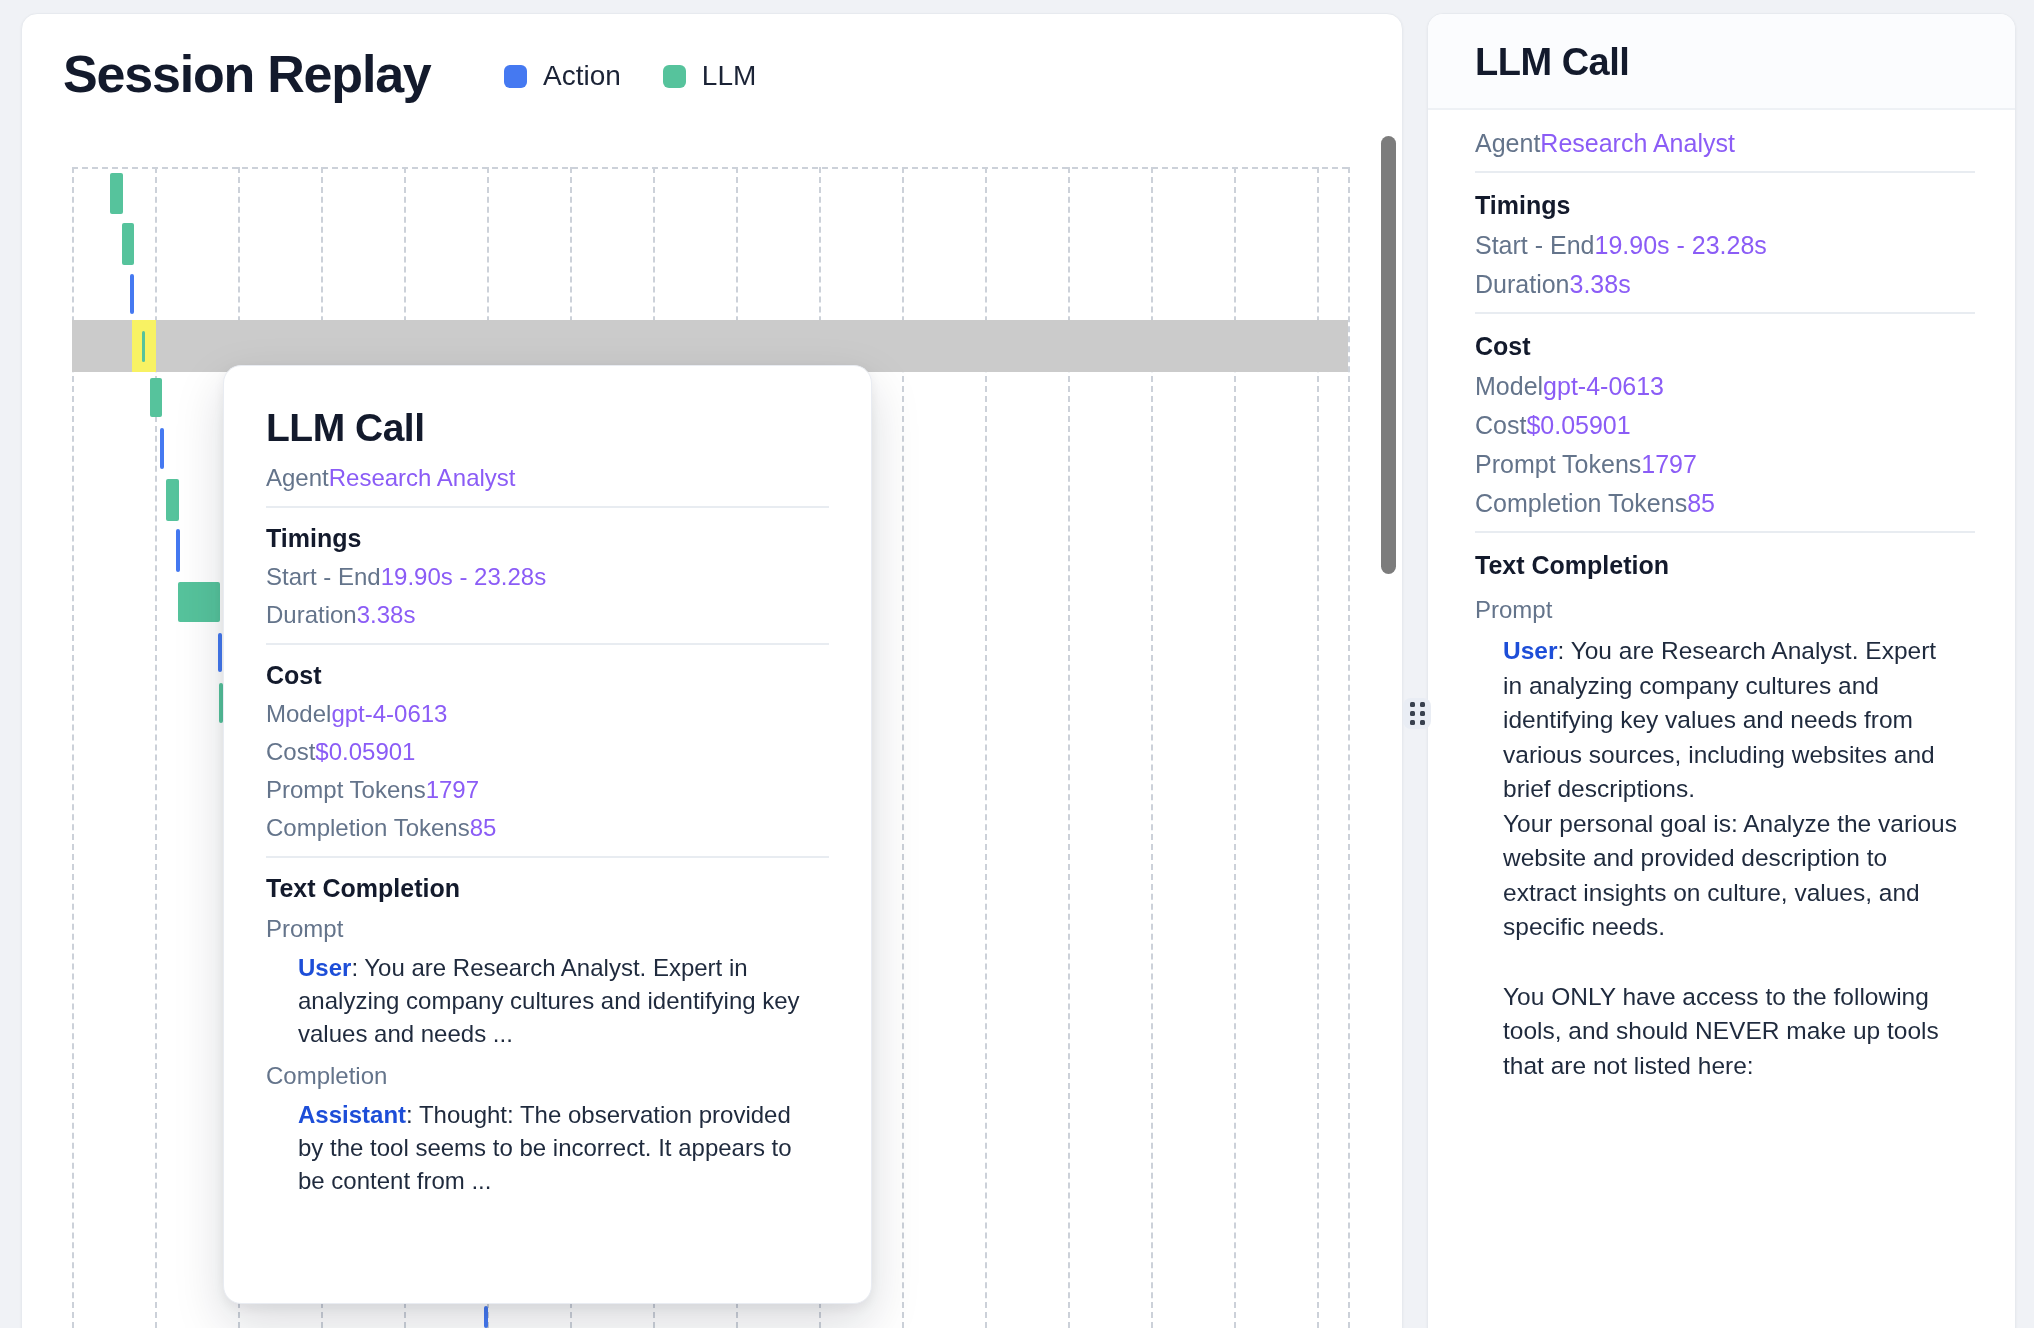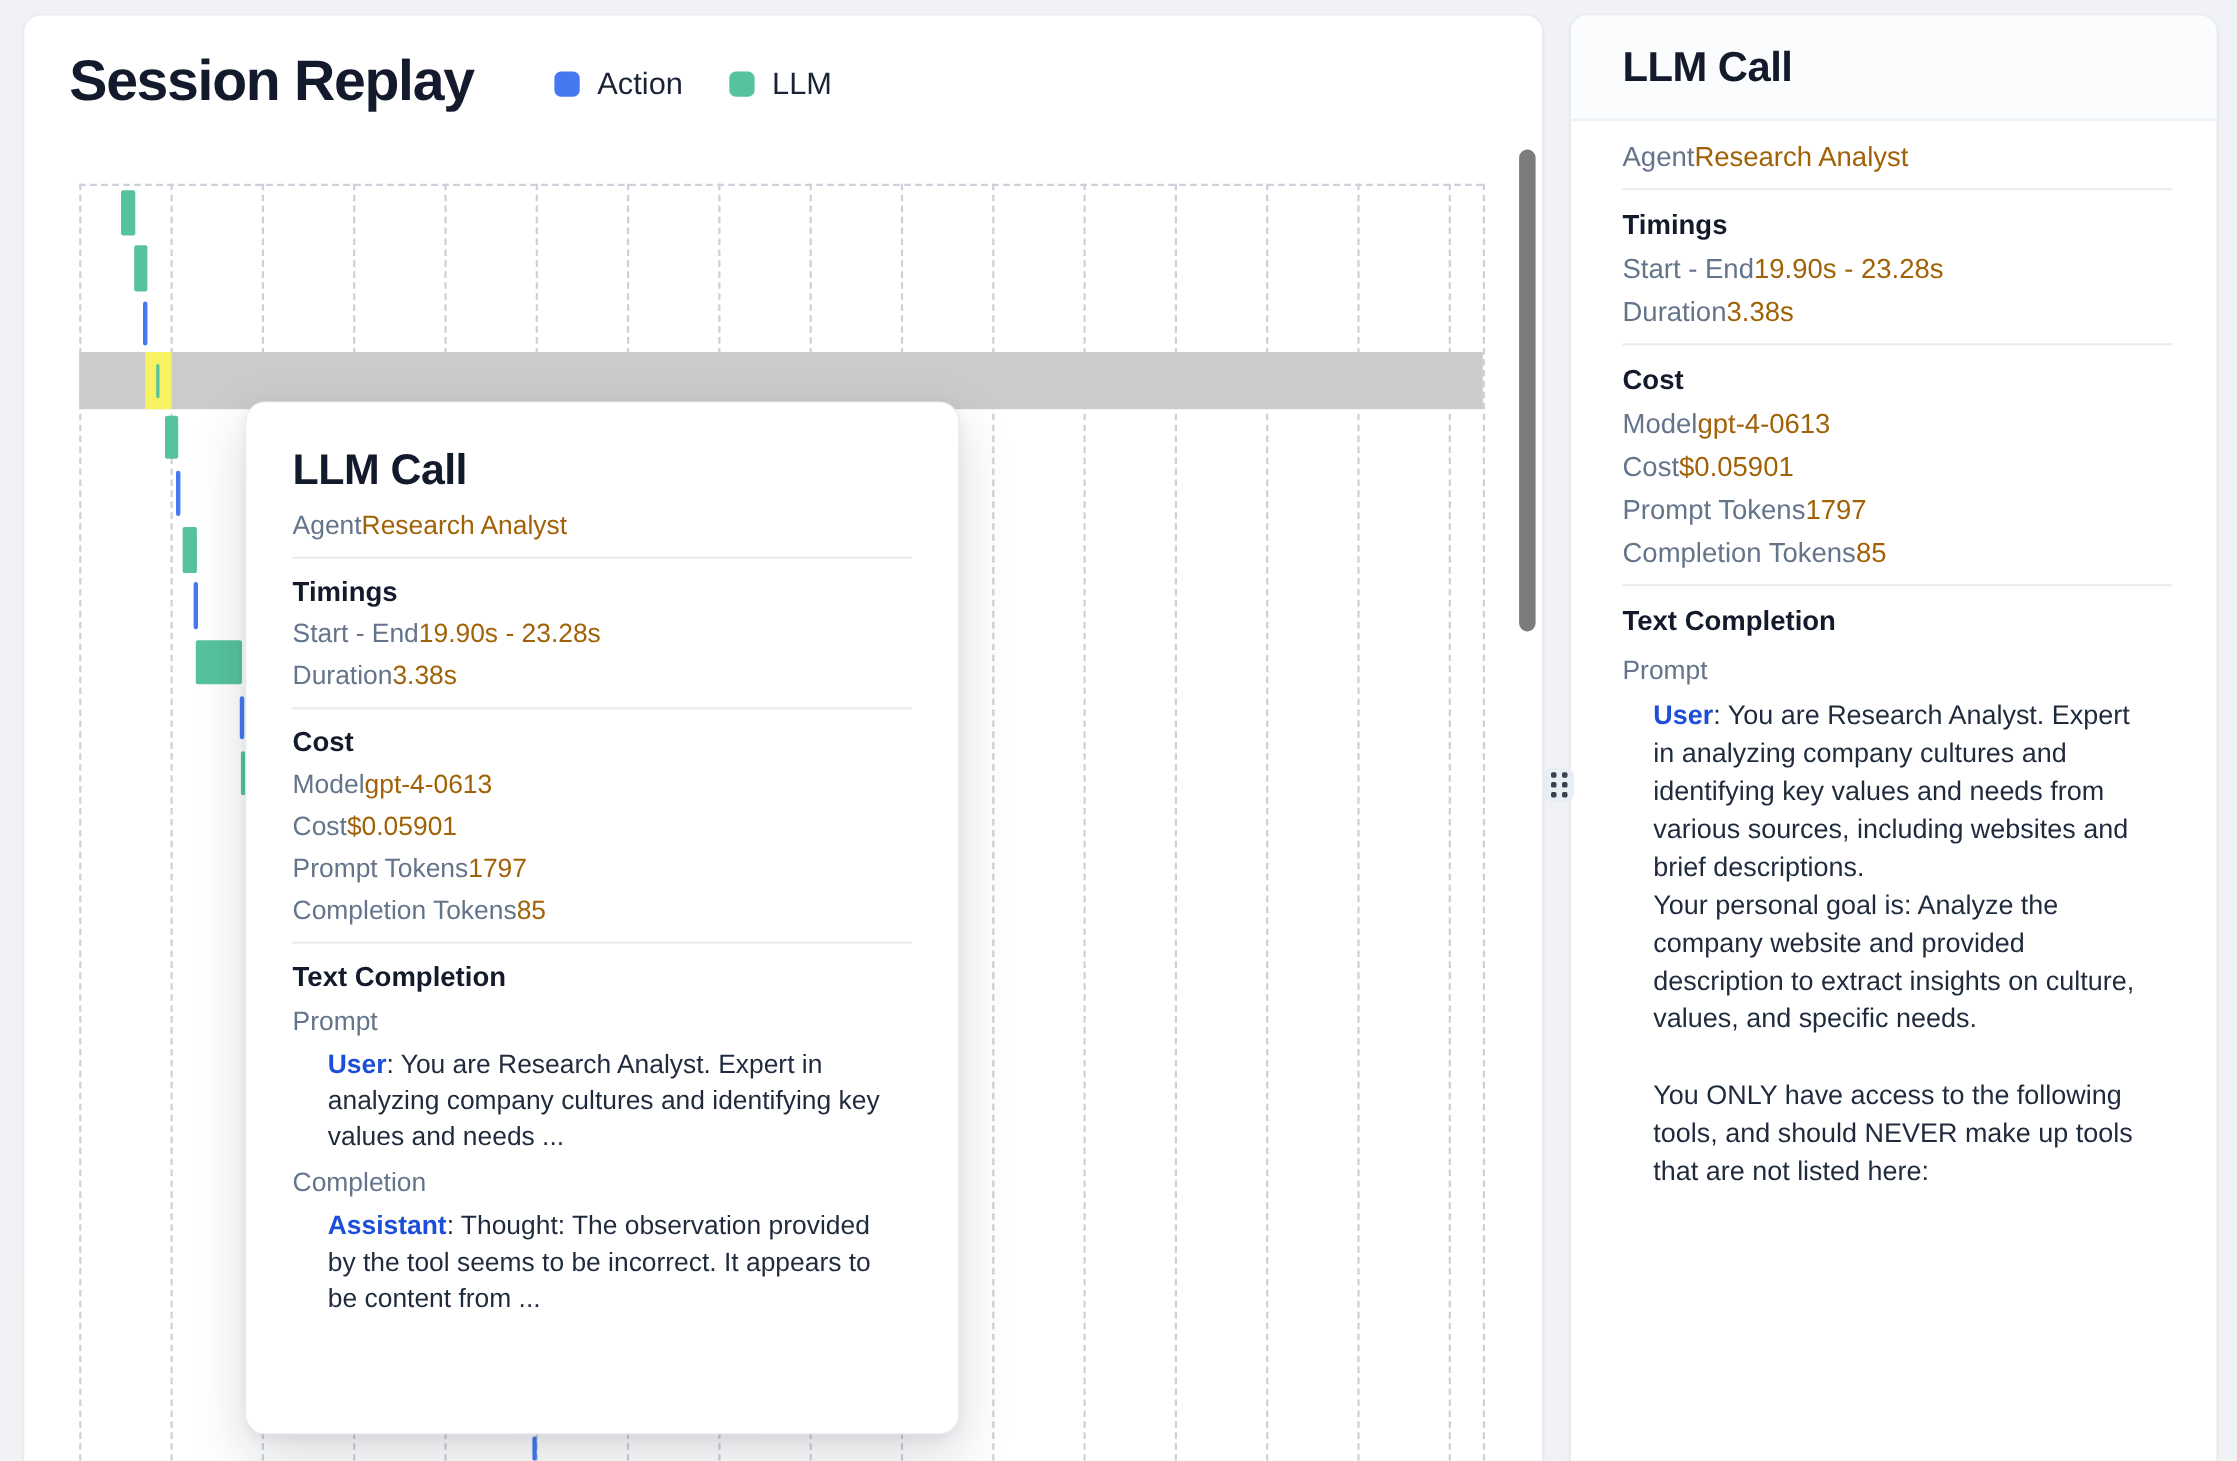--- a/index.html
+++ b/index.html
@@ -32,21 +32,21 @@
 
   
   .tooltip{position:absolute;left:223px;top:365px;width:649px;height:939px;background:#fff;
            border:1px solid #e9ecf2;border-radius:18px;z-index:4;padding:40px 42px;
            box-sizing:border-box;overflow:hidden;
            box-shadow:0 20px 50px rgba(15,23,42,.15),0 4px 12px rgba(15,23,42,.06)}
   .t-title{font-size:39px;font-weight:700;color:#131a2c;letter-spacing:-.5px;margin:0 0 14px}
   .kv{display:flex;justify-content:flex-start;align-items:baseline;
       font-size:24px;line-height:28px;margin:10px 0}
   .kv .lbl{color:#64748b}
-  .kv .val{color:#a16207}
+  .kv .val{color:#8b5cf6}
   .divider{border:0;border-top:2px solid #e8ecf1;margin:14px 0}
   .sec-h{font-size:25px;font-weight:700;color:#131a2c;margin:16px 0 8px}
   .sub-lbl{font-size:24px;color:#64748b;margin:12px 0 8px}
   .para{margin:0 14px 0 32px;font-size:24px;line-height:33px;color:#1f2a3d}
   .para b{font-weight:700;color:#1d4ed8}
 
   
   .panel-header{padding:27px 47px 24px;background:#fbfcfe;border-bottom:2px solid #eef1f5}
   .panel-title{font-size:38px;font-weight:700;letter-spacing:-.5px;color:#131a2c;margin:0}
   .panel-body{padding:8px 40px 20px 47px}
@@ -212,19 +212,19 @@
       <span class="lbl">Completion Tokens</span>
       <span class="val">85</span>
     </div>
     <hr class="divider">
 
     <div class="sec-h">Text Completion</div>
     <div class="sub-lbl">Prompt</div>
 
     <div class="para-block">
       <p class="para"><b>User</b><span>: You are Research Analyst. Expert in analyzing company cultures and identifying key values and needs from various sources, including websites and brief descriptions.</span><br>
-      <span>Your personal goal is: Analyze the company website and provided description to extract insights on culture, values, and specific needs.</span></p>
+      <span>Your personal goal is: Analyze the various website and provided description to extract insights on culture, values, and specific needs.</span></p>
     </div>
     <div class="para-block">
       <p class="para">You ONLY have access to the following tools, and should NEVER make up tools that are not listed here:</p>
     </div>
   </div>
 </div>
 
 </body></html>

